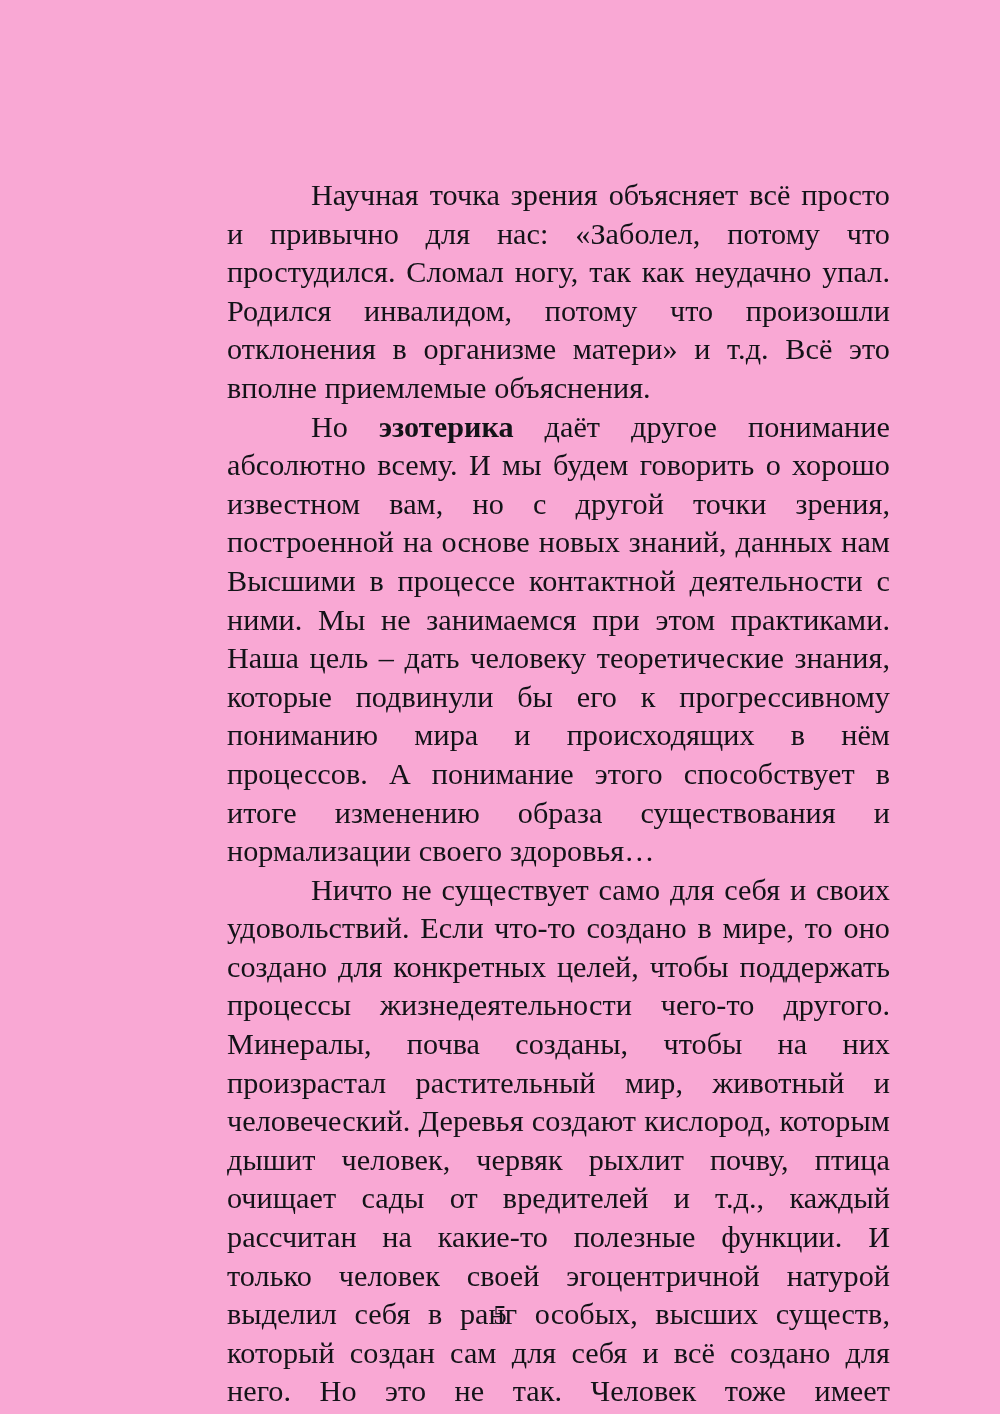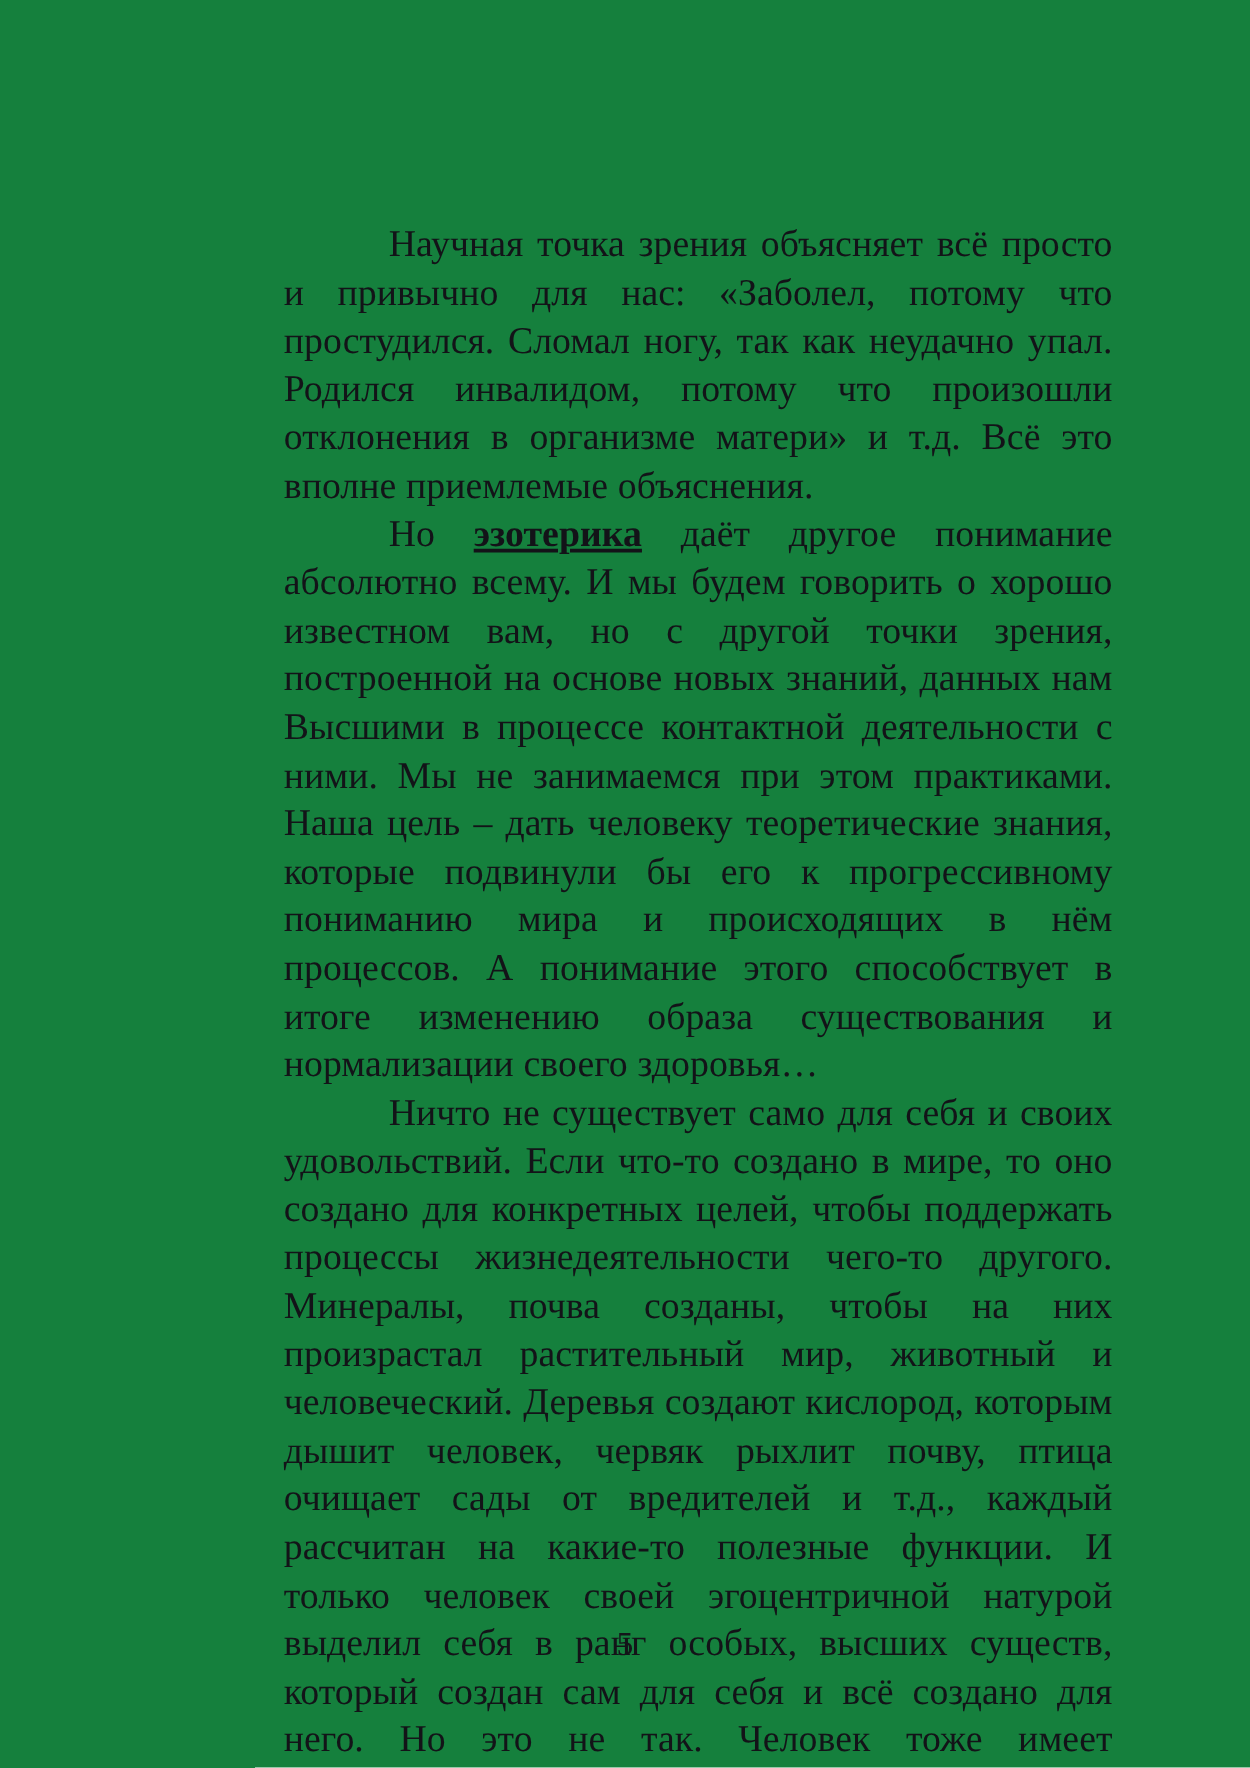--- a/index.html
+++ b/index.html
@@ -14,21 +14,21 @@
     position: relative;
     overflow: hidden;
     font-family: "Liberation Serif", "DejaVu Serif", serif;
     color: #131318;
     -webkit-font-smoothing: antialiased;
   }
 
   .page {
     position: absolute;
     inset: 0;
-    background: #15803d;
+    background: #f9a8d4;
   }
 
   .text-column {
     position: absolute;
     left: 227px;
     top: 176px;
     width: 663px;
     text-align: justify;
     text-justify: inter-word;
     font-size: 30.2px;
@@ -43,21 +43,20 @@
     text-indent: 84px;
     text-align: justify;
   }
 
   .para:last-of-type {
     text-align-last: justify;
   }
 
   .bold {
     font-weight: 700;
-    text-decoration: underline;
   }
 
   .page-number {
     position: absolute;
     left: 0;
     right: 0;
     top: 1298px;
     text-align: center;
     font-family: "Liberation Serif", "DejaVu Serif", serif;
     font-size: 27px;

